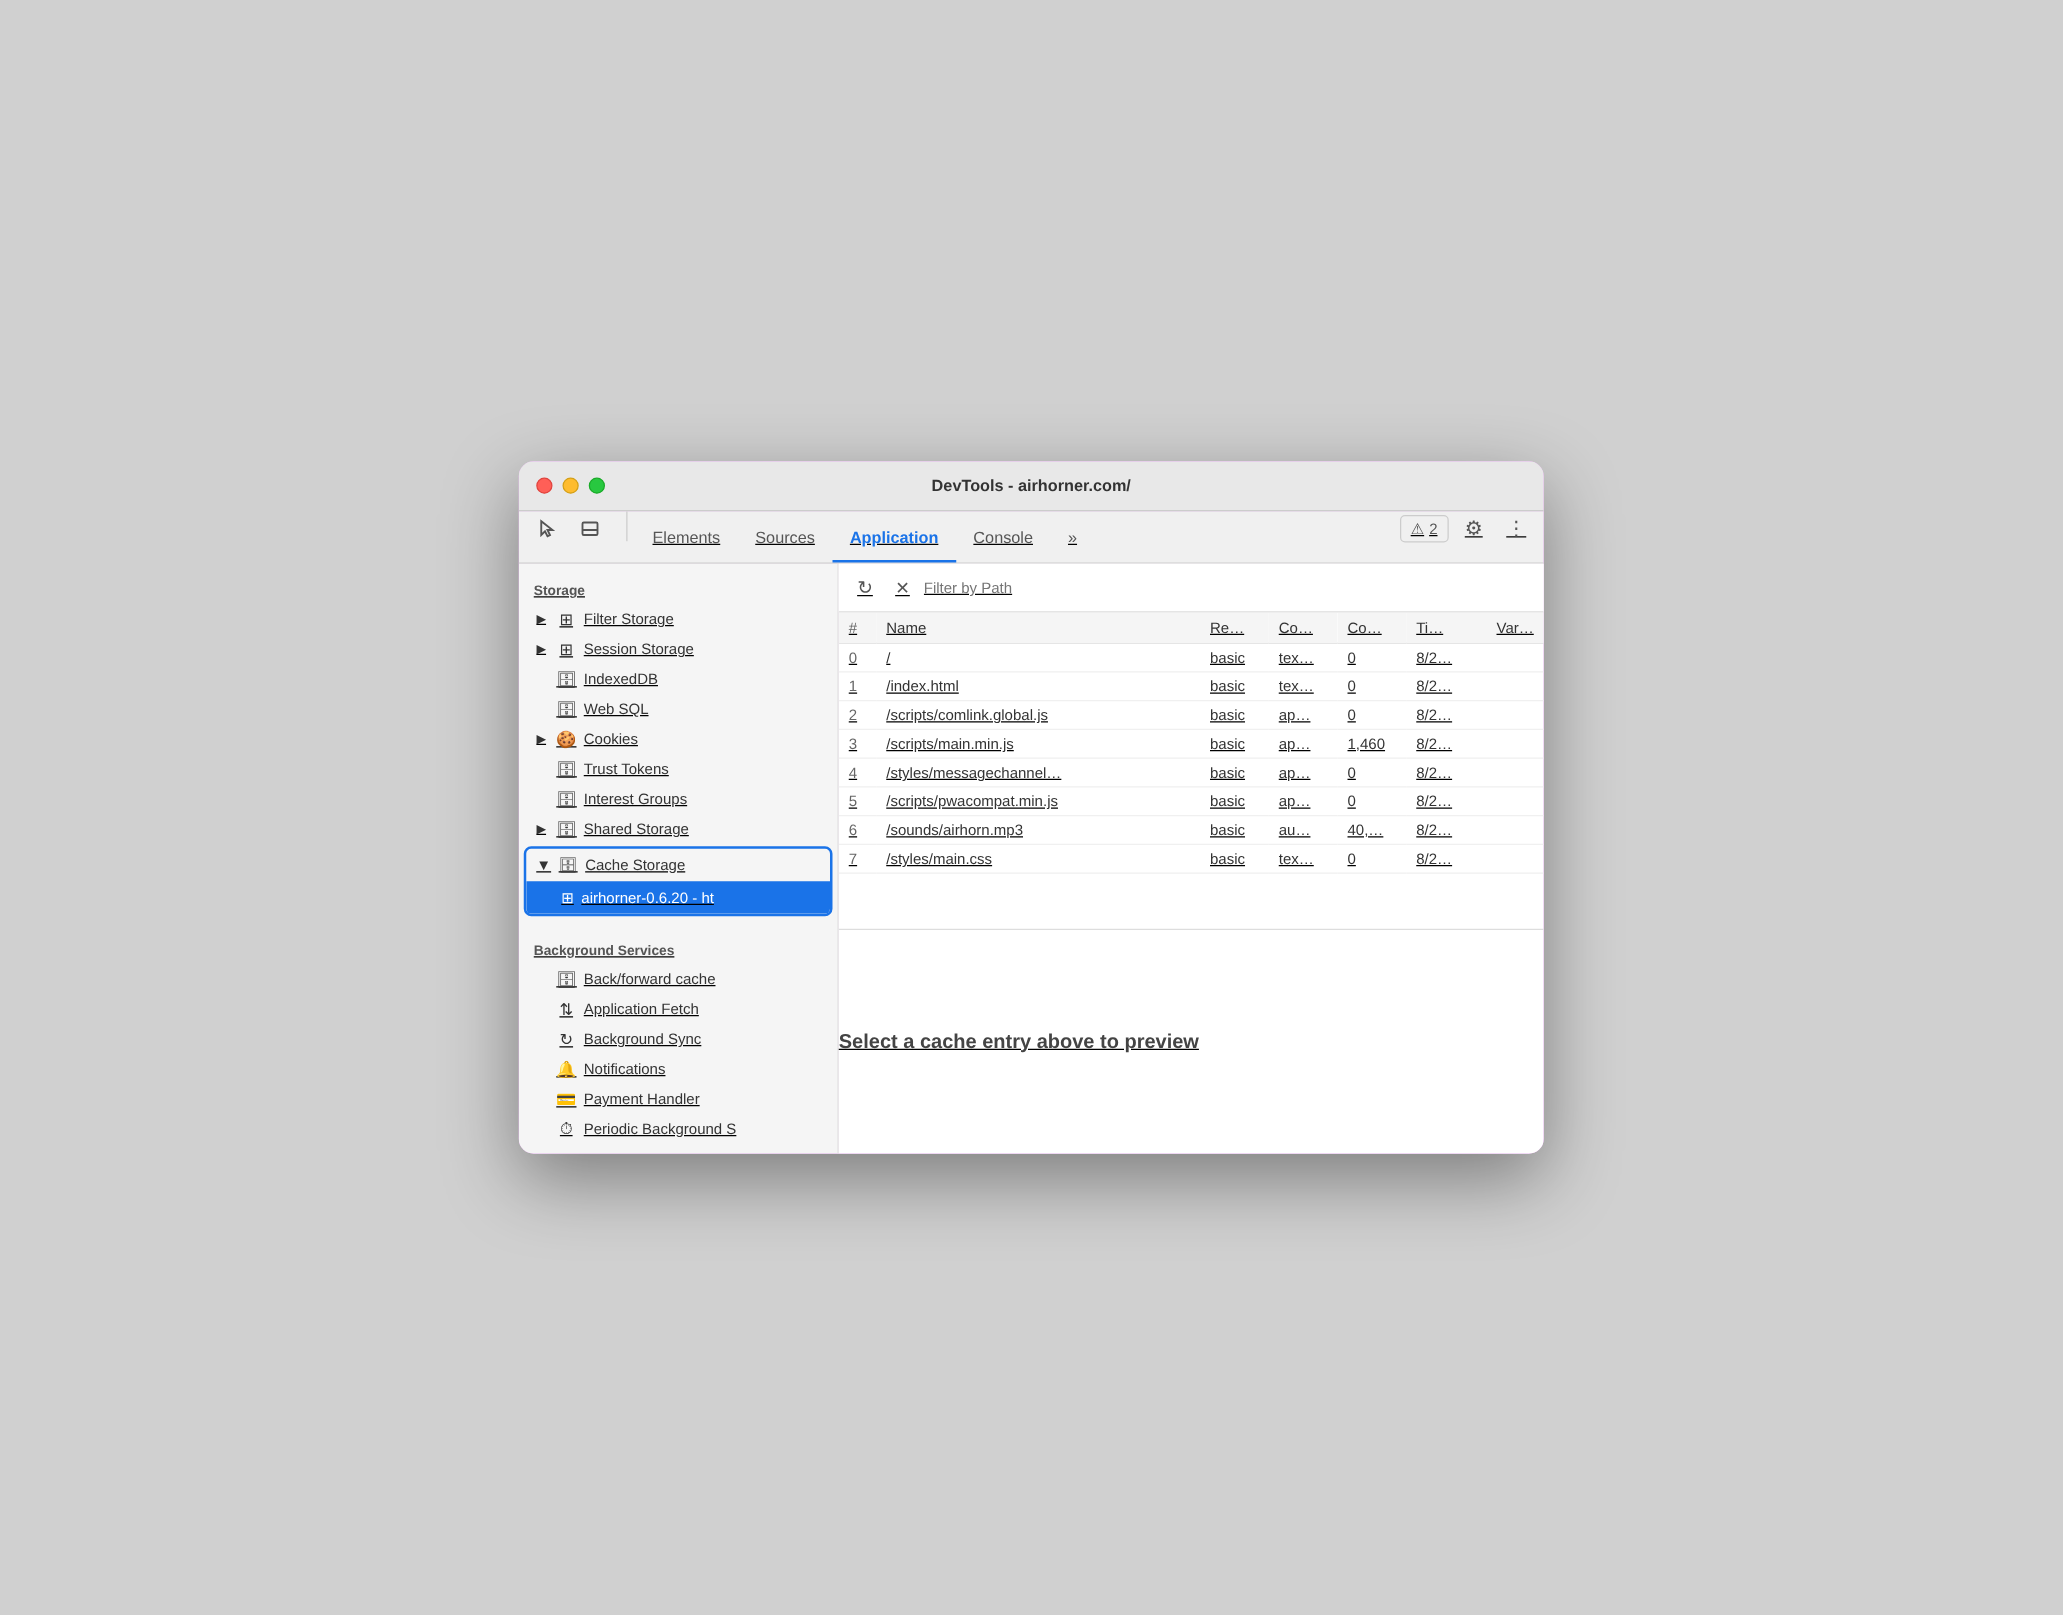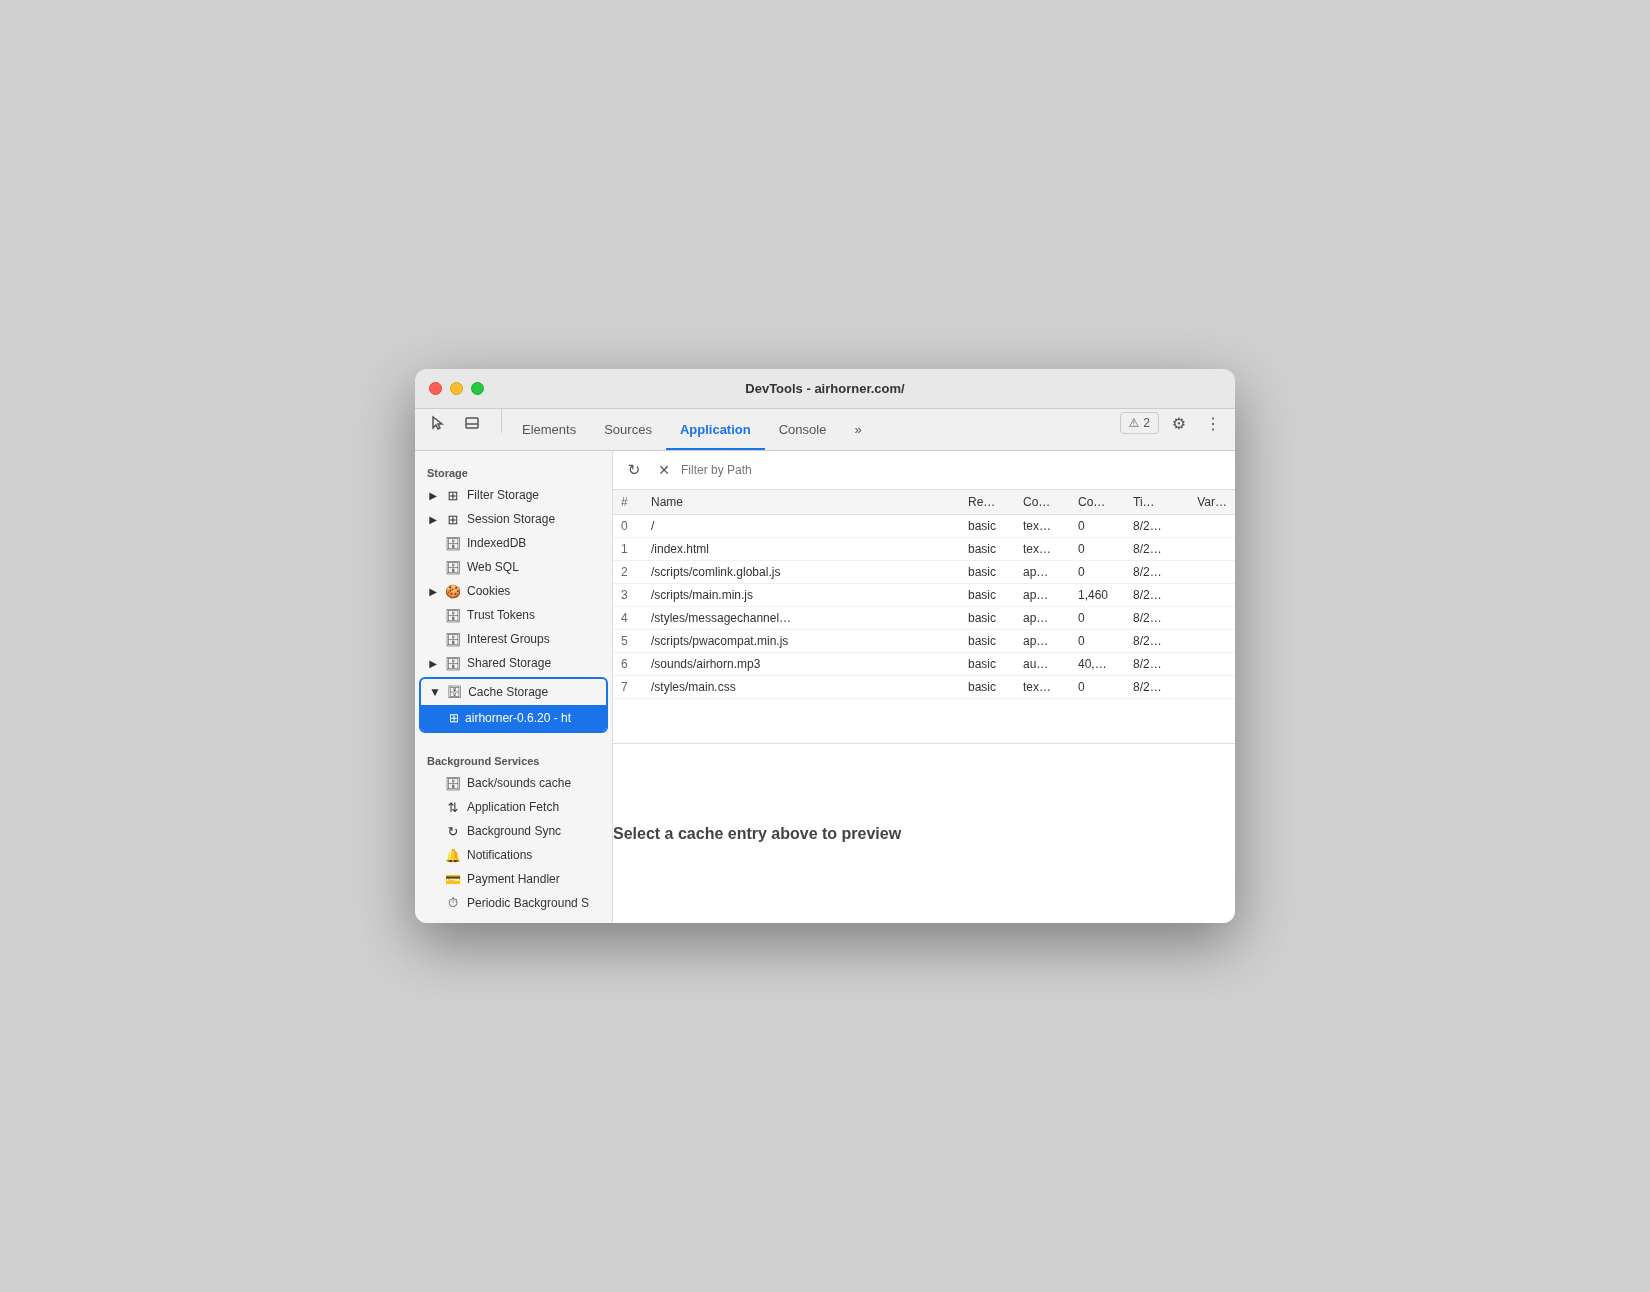--- a/index.html
+++ b/index.html
@@ -10,20 +10,21 @@
       align-items: center;
       min-height: 100vh;
       font-family: -apple-system, BlinkMacSystemFont, 'Helvetica Neue', Arial, sans-serif;
     }
     .window {
       width: 820px;
       background: #f0abfc;
       border-radius: 12px;
       box-shadow: 0 20px 60px rgba(0,0,0,0.4);
       overflow: hidden;
+      text-decoration: underline;
     }
     .titlebar {
       background: #e8e8e8;
       height: 40px;
       display: flex;
       align-items: center;
       padding: 0 14px;
       border-bottom: 1px solid #ccc;
       position: relative;
     }
@@ -133,21 +134,21 @@
       border-radius: 4px;
       cursor: pointer;
       color: #555;
       font-size: 16px;
     }
     .content {
       display: flex;
       height: calc(100% - 82px);
     }
     .sidebar {
-      width: 198px;
+      width: 256px;
       border-right: 1px solid #ddd;
       background: #f5f5f5;
       overflow-y: auto;
       flex-shrink: 0;
       padding: 8px 0;
     }
     .sidebar-section-label {
       font-size: 11px;
       font-weight: 600;
       color: #555;
@@ -416,21 +417,21 @@
           <span>airhorner-0.6.20 - ht</span>
         </div>
       </div>
 
       <div style="height: 12px;"></div>
       <div class="sidebar-section-label">Background Services</div>
 
       <div class="sidebar-item">
         <span class="arrow" style="visibility:hidden">▶</span>
         <span class="icon">🗄</span>
-        <span>Back/sounds cache</span>
+        <span>Back/forward cache</span>
       </div>
 
       <div class="sidebar-item">
         <span class="arrow" style="visibility:hidden">▶</span>
         <span class="icon">⇅</span>
         <span>Application Fetch</span>
       </div>
 
       <div class="sidebar-item">
         <span class="arrow" style="visibility:hidden">▶</span>

